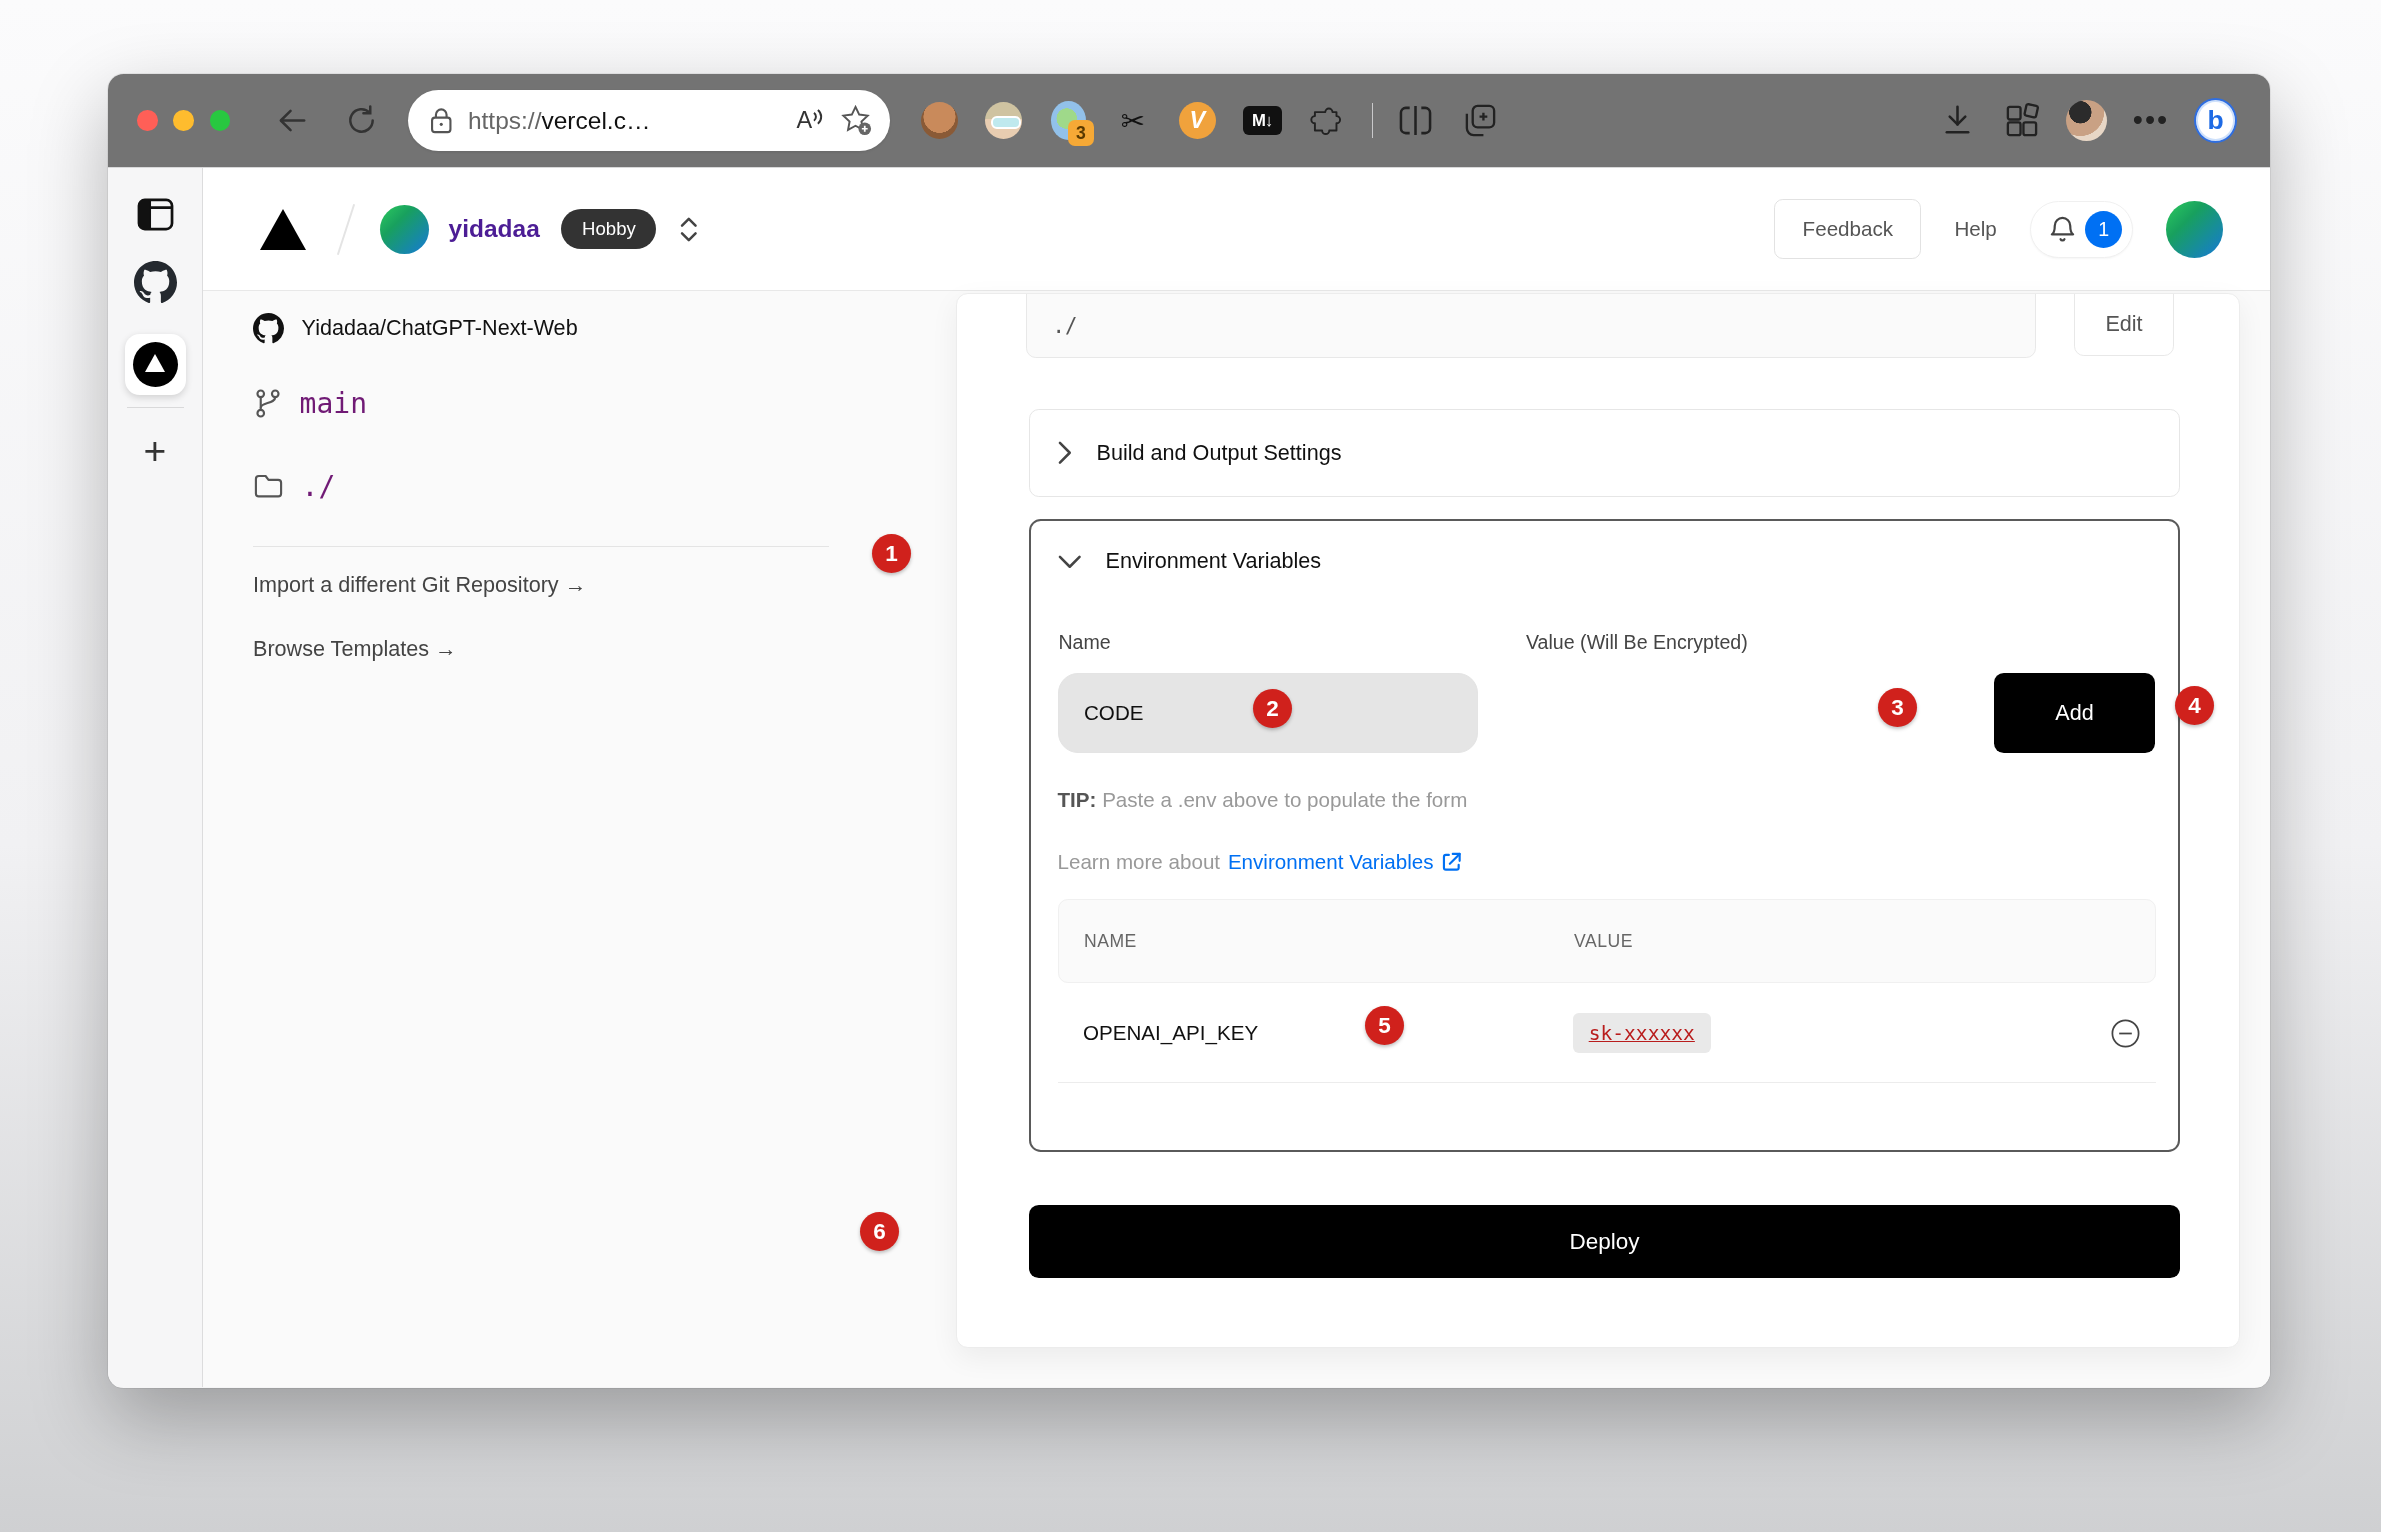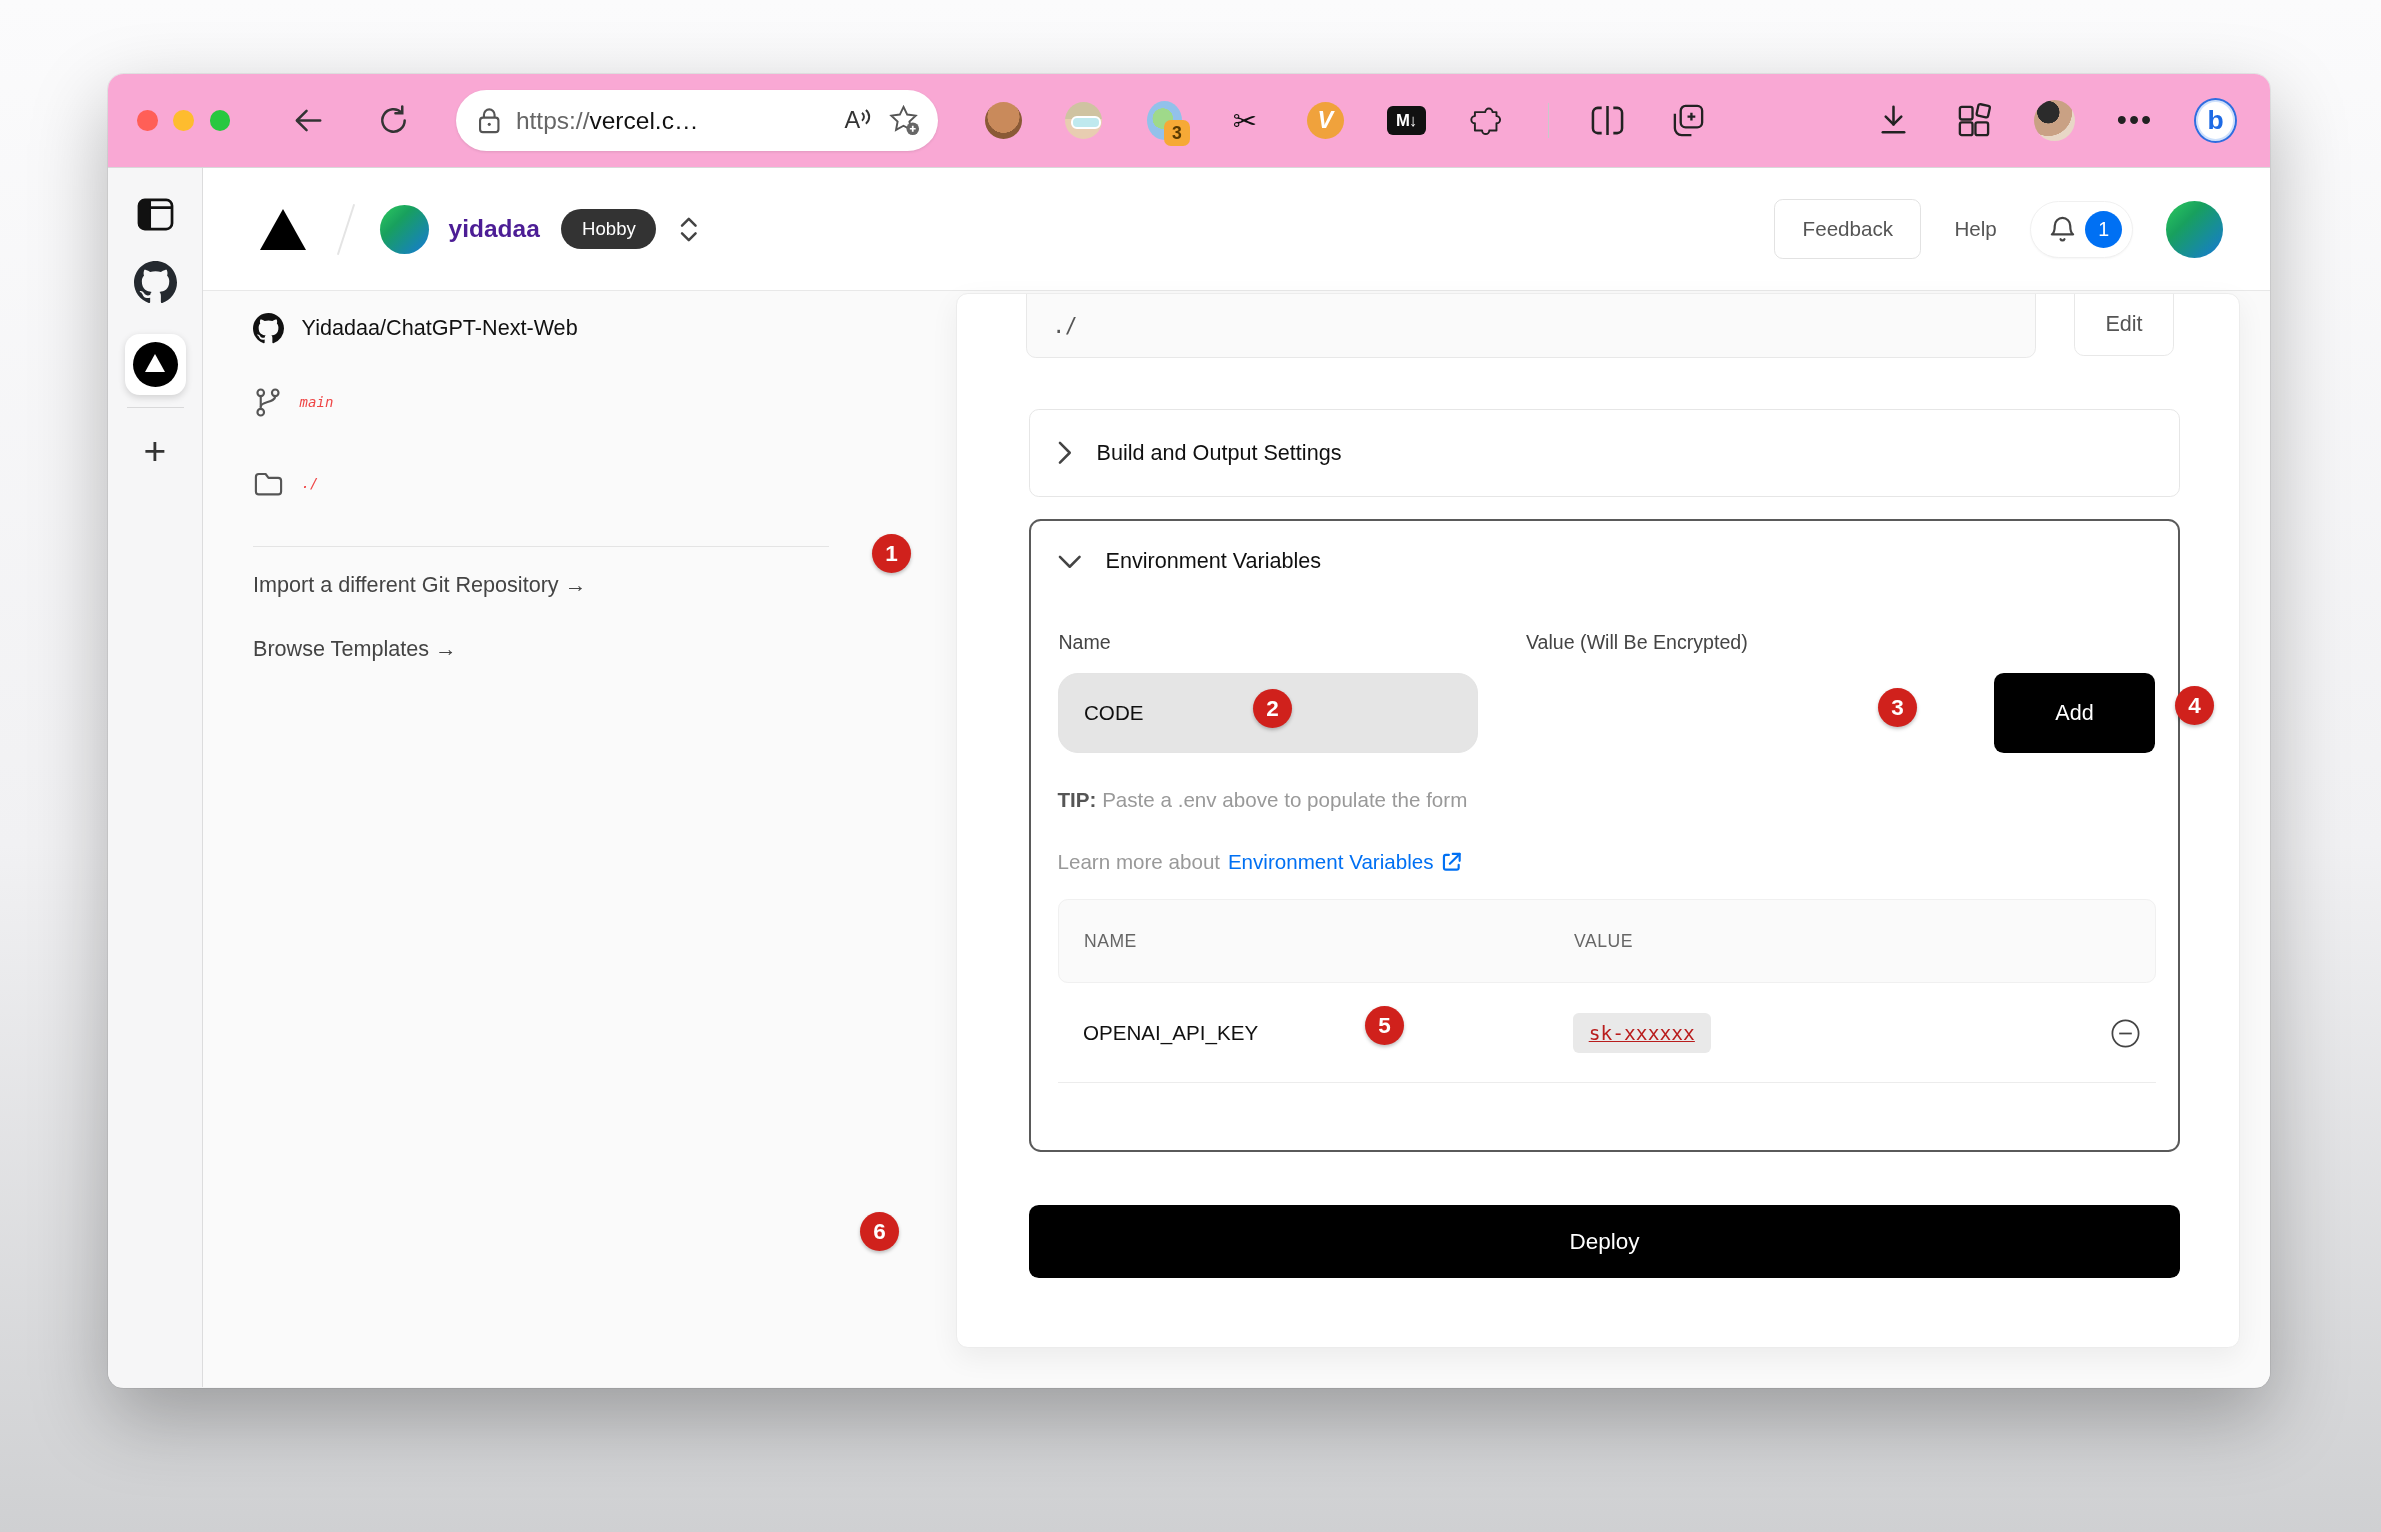--- a/index.html
+++ b/index.html
@@ -12,22 +12,22 @@
   .mono { font-family:"DejaVu Sans Mono", monospace; }
 
   
   .window {
     position:absolute; left:108px; top:74px; width:2162px; height:1314px;
     border-radius:15.7px; background:#f5f5f6;
     box-shadow: 0 29px 78px rgba(0,0,0,.28), 0 0 0 1px rgba(0,0,0,.06);
     overflow:hidden;
   }
   
-  .toolbar { height:94px; display:flex; align-items:center; padding:0 29px; gap:16px;
-    background:#f9a8d4; border-bottom:1px solid #d8d8d9; }
+  .toolbar { height:94px; display:flex; align-items:center; padding:0 29px; gap:0;
+    background:#737373; border-bottom:1px solid #d8d8d9; }
   .lights { display:flex; gap:15.7px; margin-right:41px; }
   .light { width:20.6px; height:20.6px; border-radius:50%; }
   .light.red{ background:#ff5f57; } .light.yellow{ background:#febc2e; } .light.green{ background:#28c840; }
   .tbtn { width:43px; height:43px; display:flex; align-items:center; justify-content:center; color:#333; margin-right:25.5px; }
   .urlbar { width:482px; height:61px; background:#fff; border-radius:31px; display:flex; align-items:center;
     padding:0 17.6px 0 19.6px; box-shadow:0 1px 2.9px rgba(0,0,0,.10); margin-right:27.4px; color:#444; }
   .urlbar .lock { margin-right:13.7px; display:flex; }
   .urltext { font-size:24.5px; white-space:nowrap; flex:1; }
   .urltext .scheme{ color:#666; } .urltext .host{ color:#111; }
   .readaloud { font-size:23.5px; color:#333; margin:0 15.7px 0 7.8px; display:flex; align-items:flex-start; }
@@ -80,21 +80,21 @@
   .bell-pill { background:#fff; border:1px solid #f0f0f0; border-radius:979px; height:57px; display:flex; align-items:center;
     padding:0 9.8px 0 17.6px; gap:7.8px; box-shadow:0 1px 2px rgba(0,0,0,.04); }
   .bell-badge { width:37px; height:37px; border-radius:50%; background:#0070f3; color:#fff; font-size:19.6px; display:flex; align-items:center; justify-content:center; }
   .user-avatar { width:57px; height:57px; }
 
   
   .content { position:relative; flex:1; }
   .left-pane { position:absolute; left:50px; top:13.7px; width:676px; }
   .info-row { display:flex; align-items:center; gap:17.6px; position:absolute; left:0; }
   .info-row .txt { font-size:21.6px; color:#111; }
-  .info-row .dim { color:#ef4444; font-size:14px;font-style:italic; }
+  .info-row .dim { color:#701a75; font-size:28px; }
   .row-repo { top:8px; }
   .row-branch { top:82px; }
   .row-folder { top:165px; }
   .pane-divider { position:absolute; top:241px; left:0; width:576px; height:1px; background:#e4e4e4; }
   .pane-link { position:absolute; left:0; font-size:21.6px; color:#444; cursor:pointer; }
   .link-import { top:267px; }
   .link-browse { top:331px; }
 
   
   .card { position:absolute; left:753px; top:2px; width:1284px; height:1055px; background:#fff;

